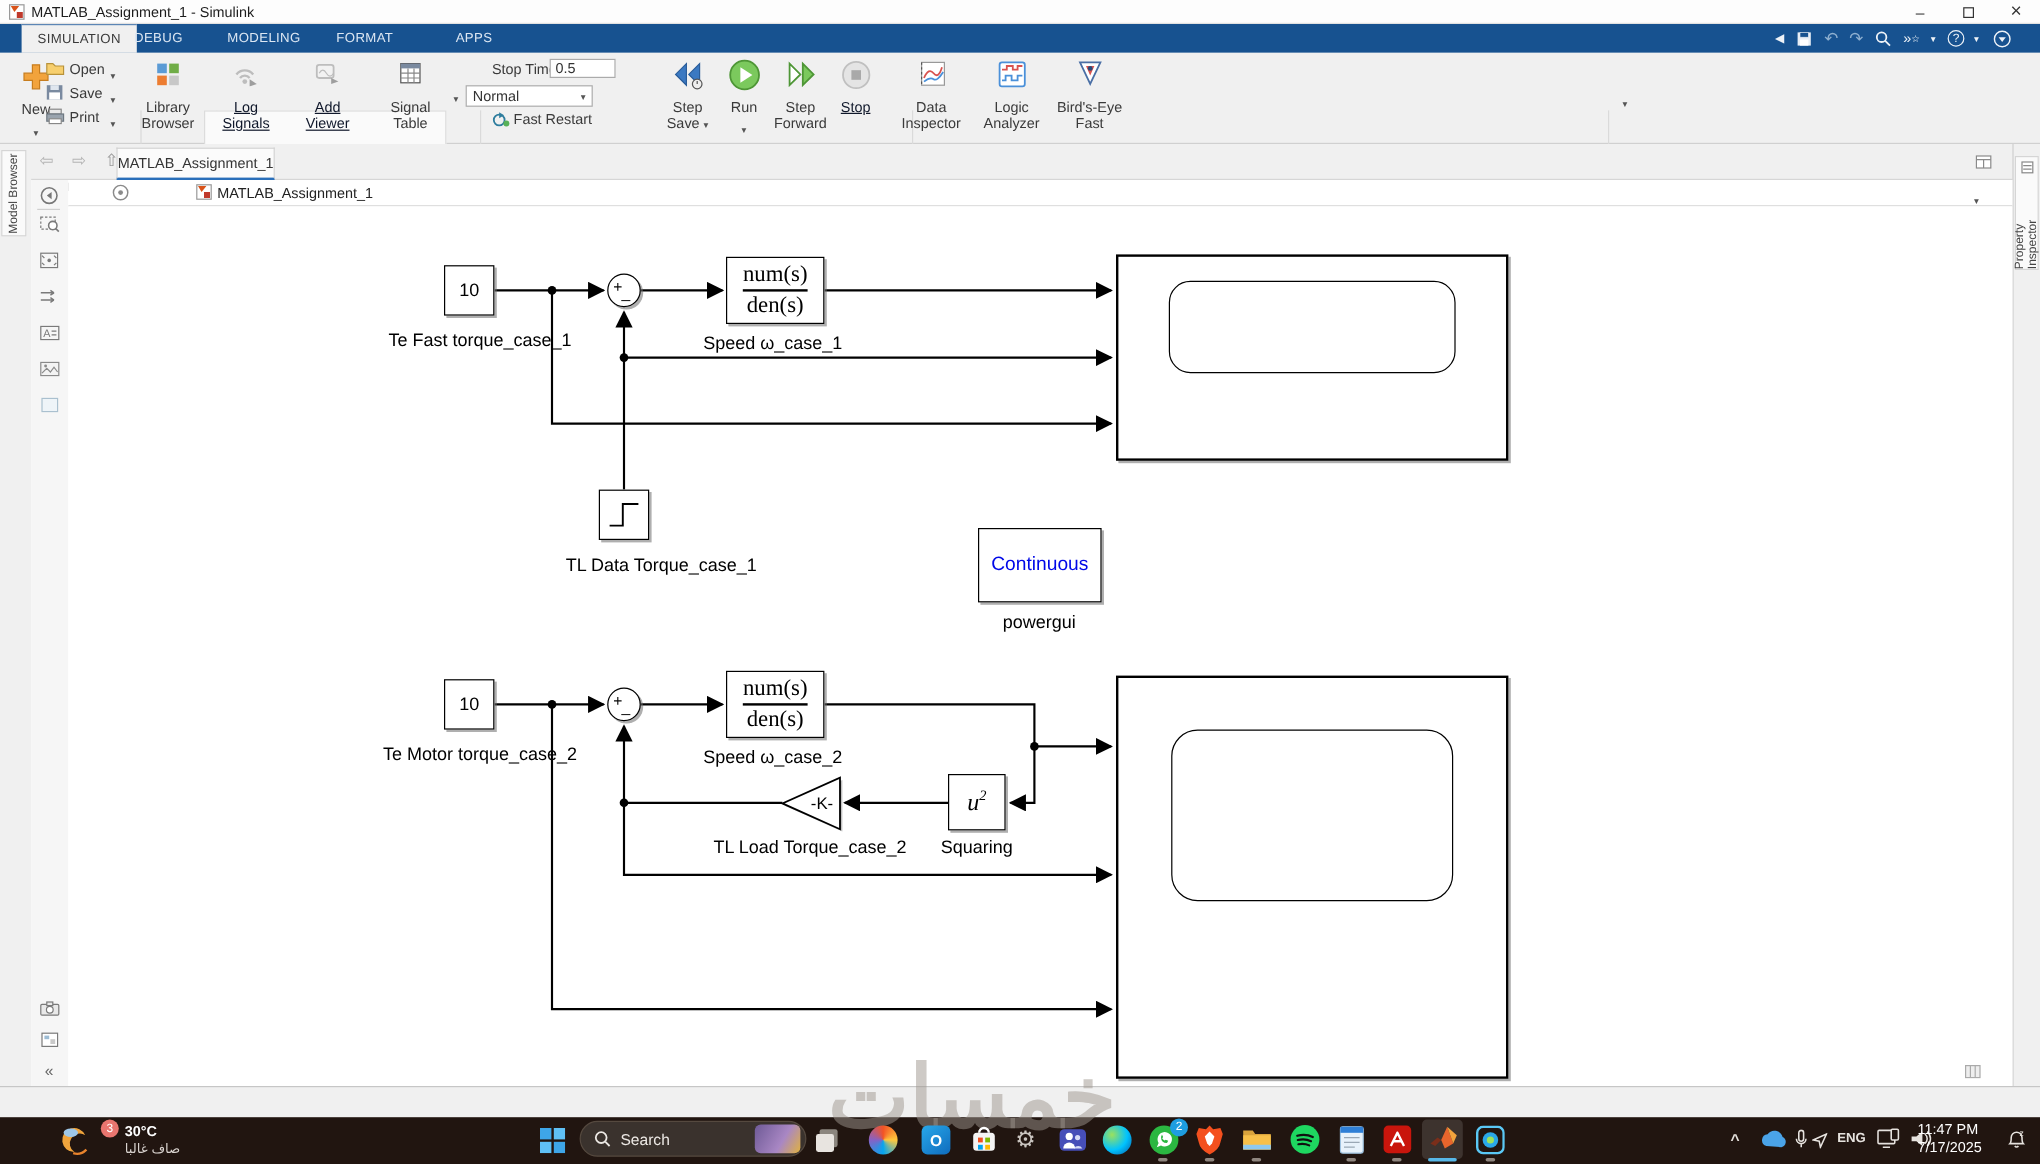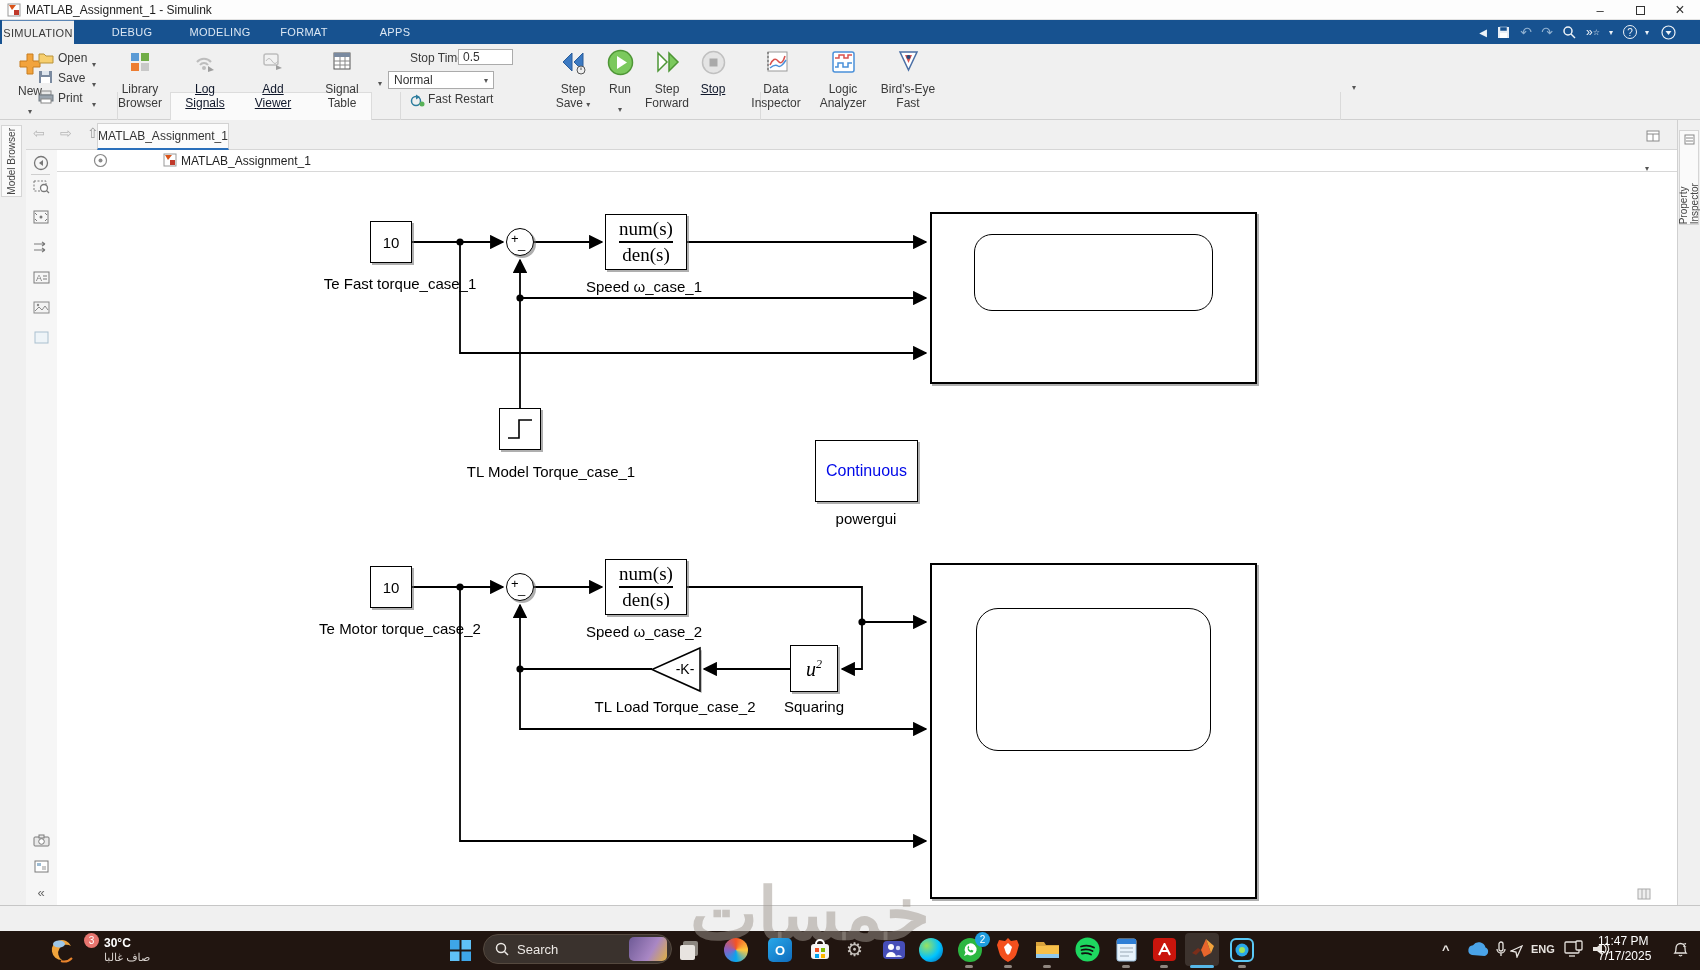--- a/index.html
+++ b/index.html
@@ -79,21 +79,21 @@
     </div>
   <div class="abs winbtn" style="left:1620px">
       <span style="display:block;width:9px;height:9px;border:1px solid #333"></span>
     </div>
   <div class="abs winbtn" style="left:1660px">
       <span style="font-size:16px">×</span>
     </div>
 </div>
 
 <div class="abs" id="tabbar"></div>
-<div class="abs rtab active" style="left:2px;width:72px">
+<div class="abs rtab active" style="left:18px;width:96px">
     <span>SIMULATION</span>
   </div>
 <div class="abs rtab" style="left:100px;width:64px">
     <span>DEBUG</span>
   </div>
 <div class="abs rtab" style="left:180px;width:80px">
     <span>MODELING</span>
   </div>
 <div class="abs rtab" style="left:268px;width:72px">
     <span>FORMAT</span>
@@ -437,21 +437,21 @@
       <span>num(s)</span>
       <span class="bar"></span>
       <span>den(s)</span>
     </div>
   <div class="blklabel" style="left:587px;top:106px">Speed ω_case_1</div>
   <div class="blk" style="left:442px;top:236px;width:42px;height:42px">
       <svg width="34" height="34">
         <path d="M5 26 H16 V8 H29" fill="none" stroke="#000" stroke-width="1.6"></path>
       </svg>
     </div>
-  <div class="blklabel" style="left:494px;top:291px">TL Model Torque_case_1</div>
+  <div class="blklabel" style="left:494px;top:291px">TL Data Torque_case_1</div>
   <div class="scope" style="left:873px;top:40px;width:327px;height:172px"></div>
   <div class="scope-inner" style="left:917px;top:62px;width:239px;height:77px;border-radius:18px"></div>
 
   <div class="blk" style="left:758px;top:268px;width:103px;height:62px">
       <span id="pwg">Continuous</span>
     </div>
   <div class="blklabel" style="left:809px;top:338px">powergui</div>
 
   <div class="blk" style="left:313px;top:394px;width:42px;height:42px;font-size:15px">
       <span>10</span>

